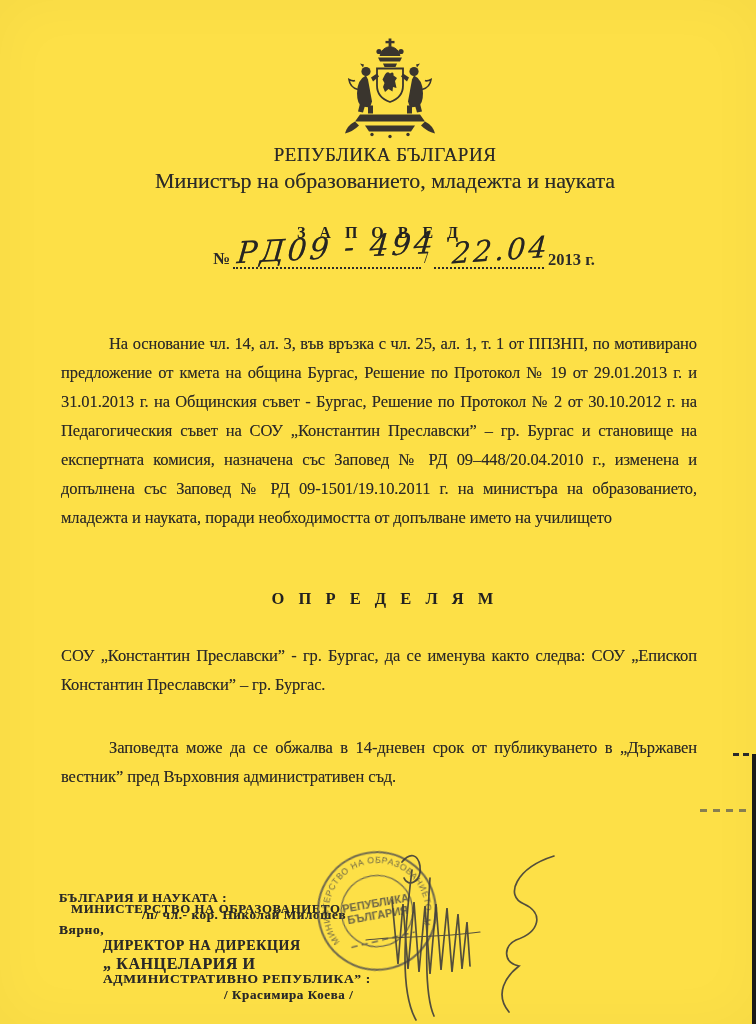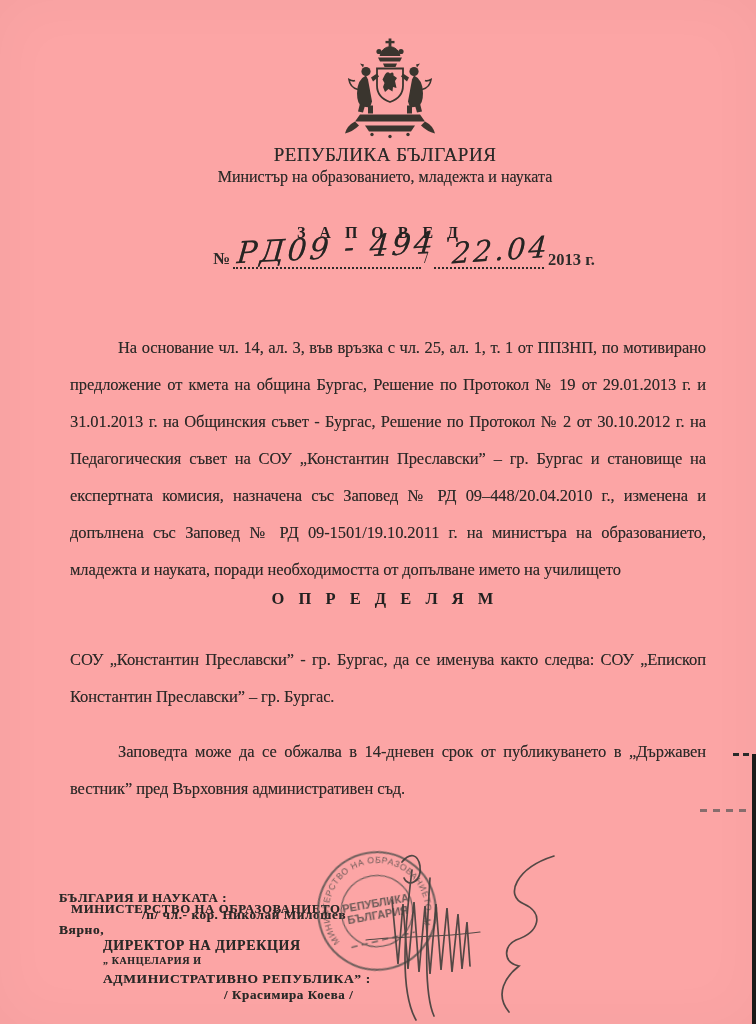--- a/index.html
+++ b/index.html
@@ -5,21 +5,21 @@
 <style>
   * { margin: 0; padding: 0; box-sizing: border-box; }
   html, body { background: #e9e9e7; }
   body { font-family: "Liberation Serif", "DejaVu Serif", serif; }
 
   .page {
     position: relative;
     width: 756px;
     height: 1024px;
     margin: 0 auto;
-    background: #fca5a5;
+    background: #fde047;
     color: #2e2c2a;
     overflow: hidden;
     box-shadow: inset 0 0 60px rgba(0,0,0,0.03);
   }
   .abs { position: absolute; }
 
   
   .crest {
     left: 330px; top: 36px; width: 120px; height: 108px;
     filter: blur(0.3px);
@@ -27,21 +27,21 @@
   .republic-title {
     left: 60px; top: 144px; width: 650px;
     text-align: center;
     font-size: 19px; letter-spacing: 0.5px;
     color: #2b2a28;
     text-shadow: 0 0 0.5px rgba(40,40,40,0.55);
   }
   .minister-title {
     left: 60px; top: 168px; width: 650px;
     text-align: center;
-    font-size: 16px;
+    font-size: 22px;
     color: #2b2a28;
     text-shadow: 0 0 0.5px rgba(40,40,40,0.5);
   }
 
   
   .order-title {
     left: 60px; top: 224px; width: 640px;
     text-align: center;
     font-weight: bold; font-size: 16px; letter-spacing: 5px;
     color: #222120;
@@ -62,47 +62,46 @@
     text-shadow: 0 0 0.6px rgba(30,30,30,0.5);
   }
   .hw-number { left: 237px; top: 230px; font-size: 30px; letter-spacing: 3px;
                transform: rotate(-3deg) skewX(-8deg); }
   .hw-date   { left: 452px; top: 233px; font-size: 29px; letter-spacing: 3px;
                transform: rotate(-4deg) skewX(-8deg); }
 
   
   .body-par {
     left: 61px; width: 636px;
-    font-size: 16.5px; line-height: 37px;
+    font-size: 16.5px; line-height: 29px;
     text-align: justify;
     letter-spacing: -0.1px;
     color: #2b2927;
     text-shadow: 0 0 0.5px rgba(45,43,40,0.45);
-    margin-left: 9px;
   }
   .par-legal   { top: 329px; text-indent: 48px; }
   .determine-heading {
     left: 60px; top: 589px; width: 650px;
     text-align: center;
     font-weight: bold; font-size: 16.5px; letter-spacing: 5px;
     color: #222120;
   }
   .par-rename  { top: 641px; }
   .par-appeal  { top: 733px; text-indent: 48px; }
 
   
   .sig { font-weight: bold; font-size: 12.8px; letter-spacing: 0.6px;
          color: #2a2927; white-space: nowrap;
          text-shadow: 0 0 0.5px rgba(40,40,40,0.5); }
   .sig-min1  { left: 71px;  top: 874px; margin-top: 28px; }
   .sig-min2  { left: 59px;  top: 891px; }
   .sig-pp    { left: 142px; top: 907px; font-size: 13.2px; }
   .sig-vyarno{ left: 59px;  top: 922px; font-size: 13.5px; }
   .sig-dir1  { left: 103px; top: 938px; font-size: 14px; }
-  .sig-dir2  { left: 103px; top: 955px; font-size: 10px; }
+  .sig-dir2  { left: 103px; top: 955px; font-size: 16px; }
   .sig-dir3  { left: 103px; top: 971px; font-size: 13.5px; }
   .sig-koeva { left: 224px; top: 987px; font-size: 13px; }
 
   
   .stamp { left: 314px; top: 848px; width: 126px; height: 126px;
            transform: rotate(-10deg); opacity: 0.82; filter: blur(0.25px); }
   .stamp text, .stamp textPath {
     font-family: "Liberation Sans", sans-serif;
     fill: #4c4a47;
   }

